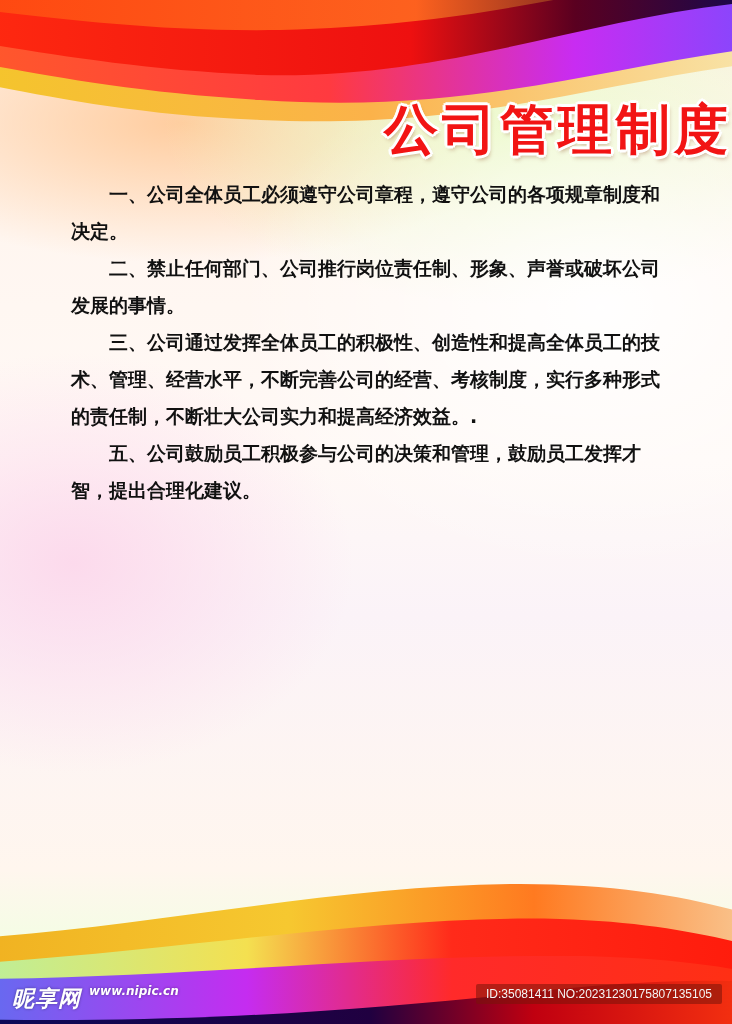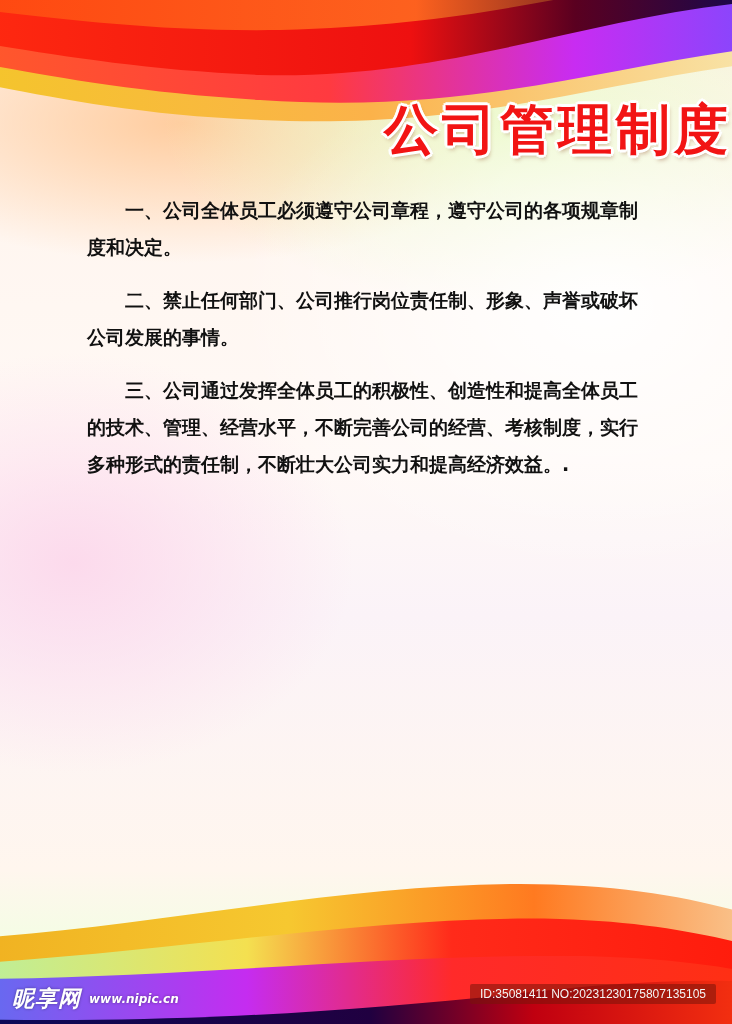--- a/index.html
+++ b/index.html
@@ -59,44 +59,44 @@
       left: 71px;
       width: 590px;
       top: 176px;
       font-size: 19px;
       font-weight: bold;
       color: #111;
       line-height: 37px;
     }
     .para {
       text-indent: 2em;
-      margin: 16px;
+      margin: 0;
     }
     .watermark-logo {
       position: absolute;
       left: 12px;
       top: 984px;
       display: flex;
-      align-items: center;
+      align-items: flex-start;
       gap: 8px;
       color: #fff;
       font-style: italic;
       font-weight: bold;
       text-shadow: 0 0 3px rgba(0,0,0,0.4);
     }
     .watermark-logo .logo-cn {
       font-size: 22px;
       letter-spacing: 1px;
     }
     .watermark-logo .logo-url {
       font-size: 12px;
     }
     .watermark-id {
       position: absolute;
-      right: 16px;
+      right: 10px;
       top: 984px;
       padding: 3px 10px;
       background: rgba(120, 20, 10, 0.55);
       color: #f4f4f4;
       font-size: 12px;
       font-family: "Liberation Sans", sans-serif;
       border-radius: 2px;
     }
   </style>
 </head>
@@ -168,20 +168,21 @@
   <path d="M0,95 C220,95 420,70 620,72 C720,74 780,85 820,95 L820,150 L0,150 Z" fill="url(#gBotPurple)"></path>
   <path d="M0,135 C240,140 420,125 600,105 C700,95 780,95 820,100 L820,150 L0,150 Z" fill="url(#gBotNavy)"></path>
 </svg>
 
 <div class="title">公司管理制度</div>
 
 <div class="content">
   <p class="para">一、公司全体员工必须遵守公司章程，遵守公司的各项规章制度和决定。</p>
   <p class="para">二、禁止任何部门、公司推行岗位责任制、形象、声誉或破坏公司发展的事情。</p>
   <p class="para">三、公司通过发挥全体员工的积极性、创造性和提高全体员工的技术、管理、经营水平，不断完善公司的经营、考核制度，实行多种形式的责任制，不断壮大公司实力和提高经济效益。.</p>
+  <p class="para">五、公司鼓励员工积极参与公司的决策和管理，鼓励员工发挥才智，提出合理化建议。</p>
 </div>
 
 <div class="watermark-logo">
   <span class="logo-cn">昵享网</span>
   <span class="logo-url">www.nipic.cn</span>
 </div>
 
 <div class="watermark-id">ID:35081411 NO:20231230175807135105</div>
 
 </body></html>

